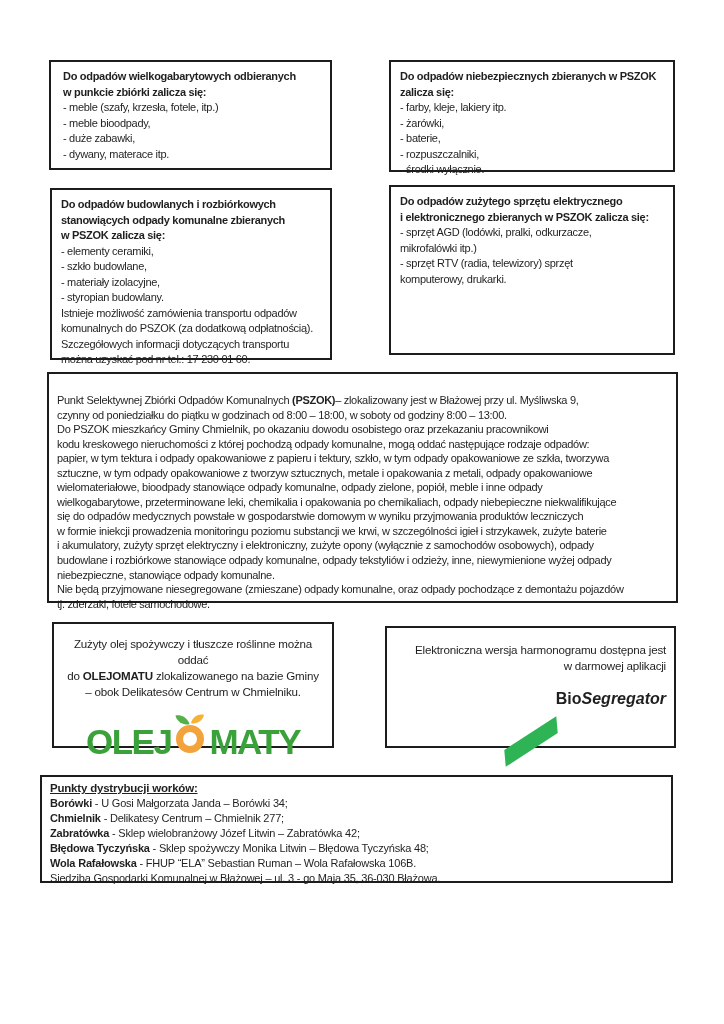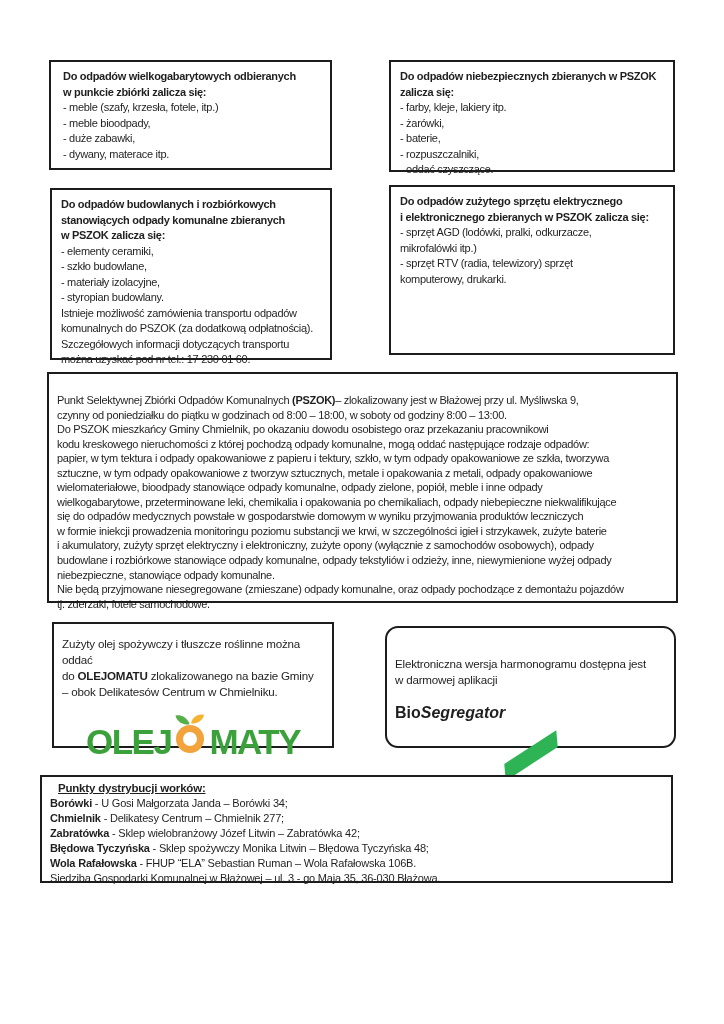--- a/index.html
+++ b/index.html
@@ -20,43 +20,43 @@
   
   .box-bulky   {left:49px; top:60px;  width:283px;height:110px;padding:7px 12px;}
   .box-hazard  {left:389px;top:60px;  width:286px;height:112px;padding:7px 9px;}
   .box-constr  {left:50px; top:188px; width:282px;height:172px;padding:7px 9px;}
   .box-electr  {left:389px;top:185px; width:286px;height:170px;padding:7px 9px;}
 
   .box-pszok   {left:47px; top:372px; width:631px;height:231px;padding:19px 8px;}
   .box-pszok .para{font-size:11px;line-height:14.55px;letter-spacing:-0.3px;white-space:pre-line;}
   .box-pszok b{letter-spacing:-0.3px;}
 
-  .box-olej    {left:52px; top:622px; width:282px;height:126px;padding:12px 8px 8px;}
+  .box-olej    {left:52px; top:622px; width:282px;height:126px;padding:12px 8px 8px;text-align:center;}
   .box-olej .olej-text{font-size:11.6px;line-height:16px;letter-spacing:-0.2px;white-space:pre-line;}
   .olejomaty-logo{
     margin-top:10px;display:flex;align-items:flex-end;justify-content:center;gap:0;
   }
   .logo-txt{
     font-size:35px;font-weight:bold;color:#3BA23B;letter-spacing:-1.5px;line-height:0.8;
     transform:scaleY(1.02);
   }
   .logo-o{display:inline-block;margin:0 1px;position:relative;top:2px;}
 
-  .box-bio     {left:385px;top:626px; width:291px;height:122px;padding:28px 8px 8px;text-align:left;border-radius:13px;}
+  .box-bio     {left:385px;top:626px; width:291px;height:122px;padding:14px 8px 8px;text-align:right;}
   .box-bio .bio-text{font-size:11.6px;line-height:16px;letter-spacing:-0.2px;white-space:pre-line;}
   .app-name{font-size:16px;margin-top:16px;}
   .app-name .app-bold{font-weight:bold;}
   .app-name .app-italic{font-weight:bold;font-style:italic;}
   .check-shape{
     width:62px;height:15px;margin:26px auto 0;
     transform:rotate(-33deg) skewX(-28deg);
   }
 
   .box-dist    {left:40px; top:775px; width:633px;height:108px;padding:4px 8px;}
-  .box-dist .dist-title{font-size:11.5px;font-weight:bold;text-decoration:underline;line-height:15px;letter-spacing:-0.2px;margin-left:8px;}
+  .box-dist .dist-title{font-size:11.5px;font-weight:bold;text-decoration:underline;line-height:15px;letter-spacing:-0.2px;}
   .dist-row{font-size:11px;line-height:15px;letter-spacing:-0.2px;}
   .dist-row b{letter-spacing:-0.2px;}
 </style>
 </head>
 <body>
 
 <div class="page">
 
   <div class="box box-bulky box-text">
     <div class="box-title">Do odpadów wielkogabarytowych odbieranych
@@ -70,21 +70,21 @@
   </div>
 
   <div class="box box-hazard box-text">
     <div class="box-title">Do odpadów niebezpiecznych zbieranych w PSZOK
 zalicza się:</div>
     <div>
         <div class="line">- farby, kleje, lakiery itp.</div>
         <div class="line">- żarówki,</div>
         <div class="line">- baterie,</div>
         <div class="line">- rozpuszczalniki,</div>
-        <div class="line">- oddać czyszczące.</div>
+        <div class="line">- środki wyłącznie.</div>
       </div>
   </div>
 
   <div class="box box-constr box-text">
     <div class="box-title">Do odpadów budowlanych i rozbiórkowych
 stanowiących odpady komunalne zbieranych
 w PSZOK zalicza się:</div>
     <div>
         <div class="line">- elementy ceramiki,</div>
         <div class="line">- szkło budowlane,</div>

